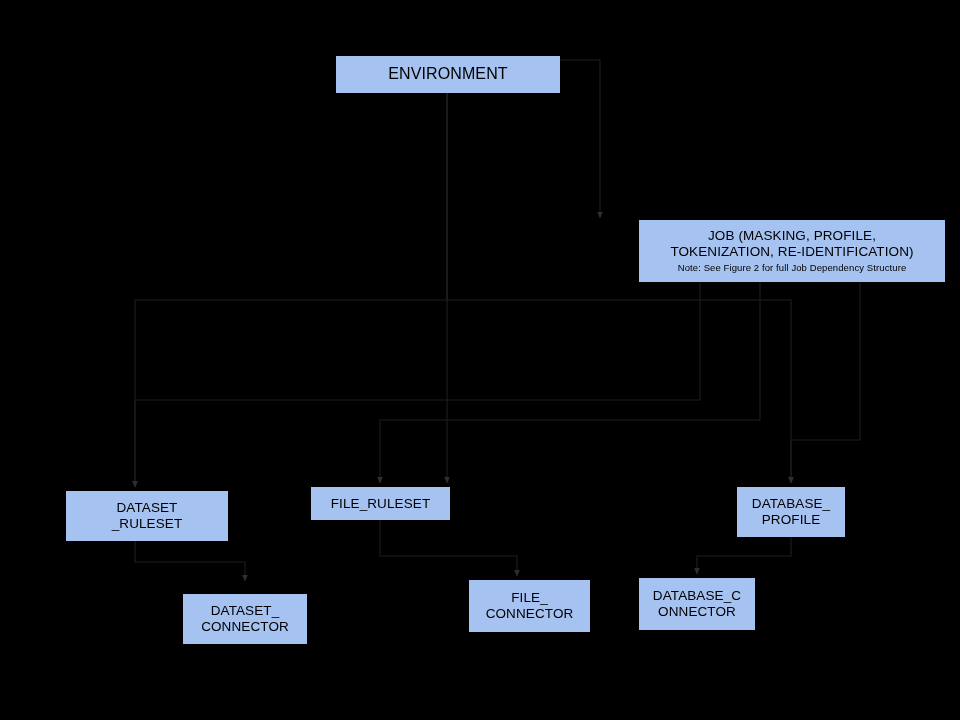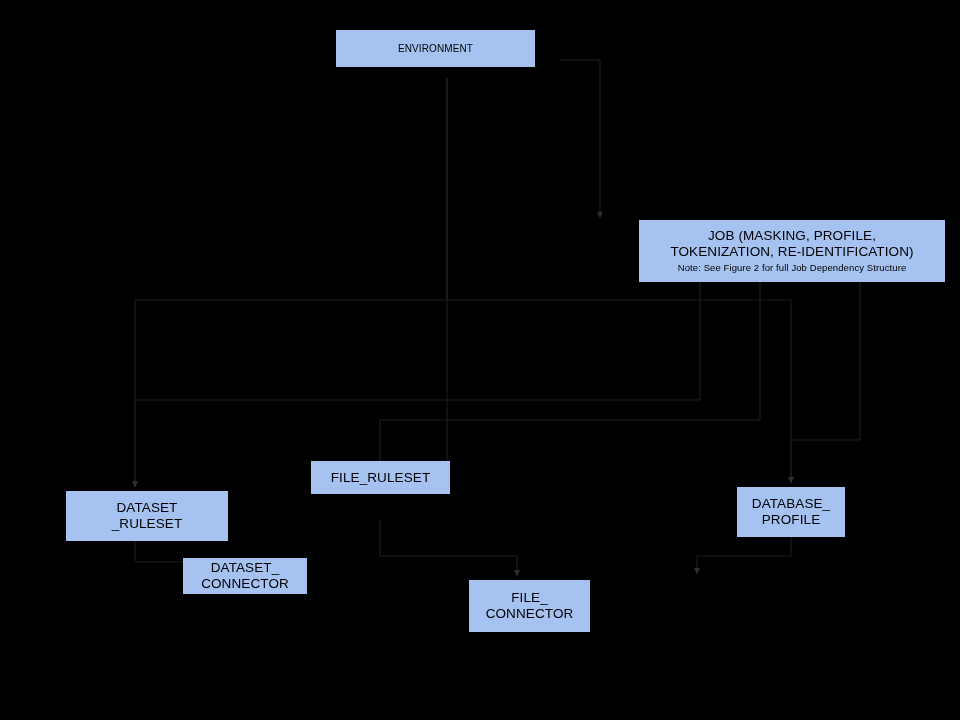--- a/index.html
+++ b/index.html
@@ -49,42 +49,42 @@
     white-space: pre-line;
   }
   .node .note {
     display: block;
     font-size: 9.5px;
     line-height: 1.2;
     margin-top: 2px;
     white-space: pre-line;
   }
   .n-environment {
-    left: 336px; top: 30px; width: 199px; height: 37px;
-    font-size: 10px;
+    left: 336px; top: 56px; width: 224px; height: 37px;
+    font-size: 16px;
   }
   .n-job {
     left: 639px; top: 220px; width: 306px; height: 62px;
     font-size: 13.5px;
     padding: 16px 4px;
   }
   .n-dataset-ruleset {
     left: 66px; top: 491px; width: 162px; height: 50px;
     font-size: 13.5px;
   }
   .n-file-ruleset {
-    left: 311px; top: 461px; width: 139px; height: 33px;
+    left: 311px; top: 487px; width: 139px; height: 33px;
     font-size: 13.5px;
   }
   .n-database-ruleset {
     left: 737px; top: 487px; width: 108px; height: 50px;
     font-size: 13.5px;
   }
   .n-dataset-connector {
-    left: 183px; top: 558px; width: 124px; height: 36px;
+    left: 183px; top: 594px; width: 124px; height: 50px;
     font-size: 13.5px;
   }
   .n-file-connector {
     left: 457px; top: 580px; width: 121px; height: 52px;
     font-size: 13.5px;
     margin-left: 12px;
   }
   .n-database-connector {
     left: 639px; top: 578px; width: 116px; height: 52px;
     font-size: 13.5px;
@@ -143,14 +143,18 @@
   <div class="node n-dataset-connector">
     <span class="label">DATASET_
 CONNECTOR</span>
   </div>
 
   <div class="node n-file-connector">
     <span class="label">FILE_
 CONNECTOR</span>
   </div>
 
+  <div class="node n-database-connector">
+    <span class="label">DATABASE_C
+ONNECTOR</span>
+  </div>
 
 </div>
 
 </body></html>

